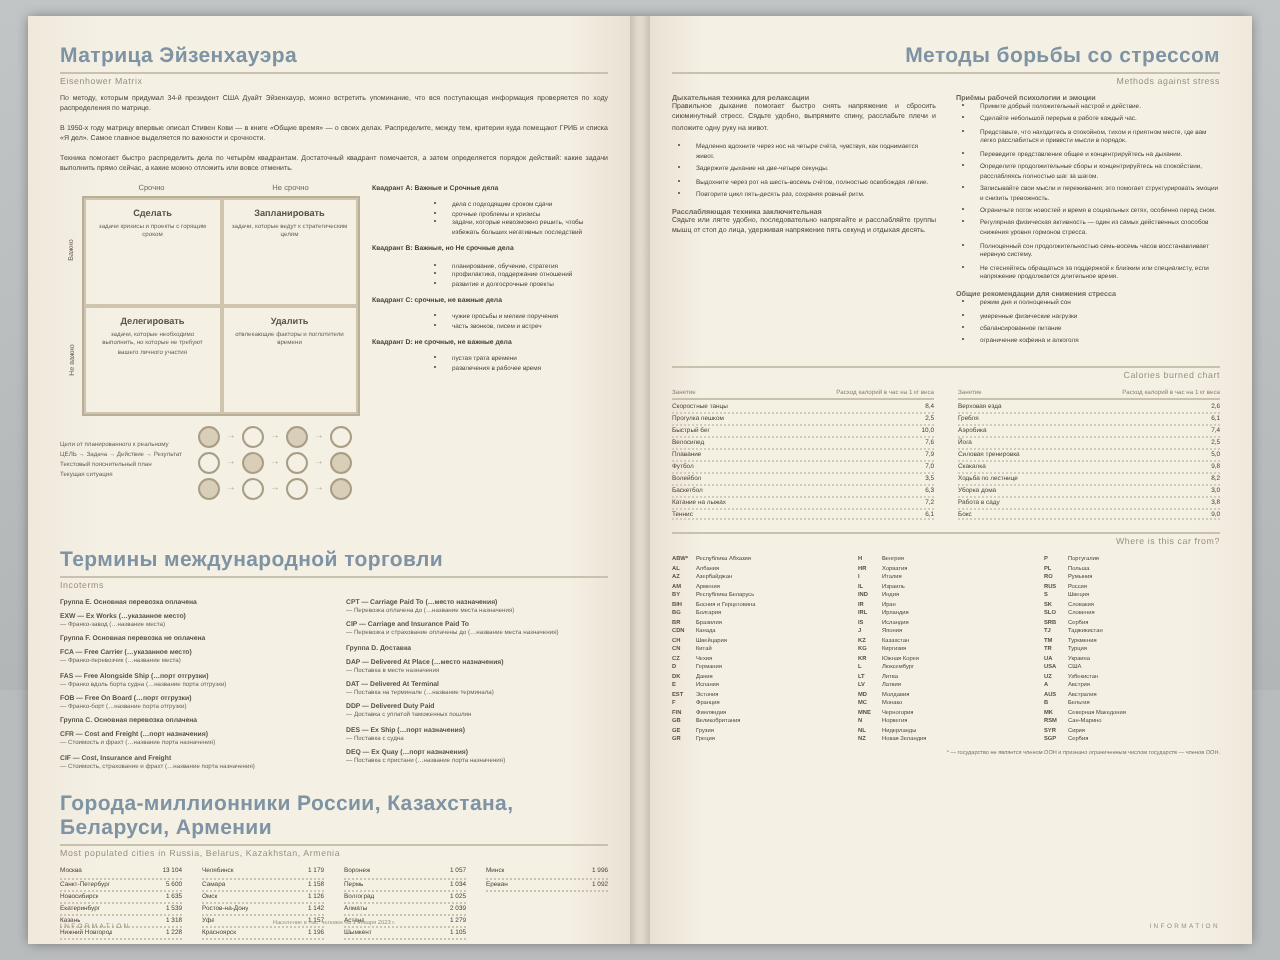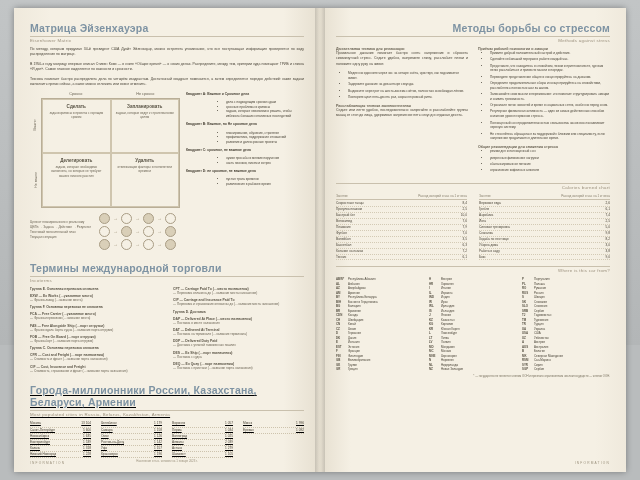--- a/index.html
+++ b/index.html
@@ -228,21 +228,21 @@
               <span class="arrow">→</span>
             <span class="node"></span>
               <span class="arrow">→</span>
             <span class="node"></span>
               <span class="arrow">→</span>
             <span class="node f"></span>
           </div>
         </div>
       </div>
 
-      <div style="margin-top:12px;">
+      <div style="margin-top:24px;">
         <h2 class="sect">Термины международной торговли</h2>
         <div class="sect-rule"></div>
         <div class="en l">Incoterms</div>
         <div class="terms">
           <div class="c" id="terms-c1">
               <div class="term">
                 <div class="t">Группа E. Основная перевозка оплачена</div>
               </div>
               <div class="term">
                 <div class="t">EXW — Ex Works (…указанное место)</div>
@@ -304,21 +304,21 @@
                 <div class="x">— Поставка с судна</div>
               </div>
               <div class="term">
                 <div class="t">DEQ — Ex Quay (…порт назначения)</div>
                 <div class="x">— Поставка с пристани (…название порта назначения)</div>
               </div>
             </div>
         </div>
       </div>
 
-      <div style="margin-top:8px;text-decoration:underline;">
+      <div style="margin-top:8px;">
         <h2 class="sect">Города-миллионники России, Казахстана, Беларуси, Армении</h2>
         <div class="sect-rule"></div>
         <div class="en l">Most populated cities in Russia, Belarus, Kazakhstan, Armenia</div>
         <div class="cities" id="cities">
             <div class="c">
               <div class="crow">
                 <span class="nm">Москва</span>
                 <span class="vl">13 104</span>
               </div>
               <div class="crow">

